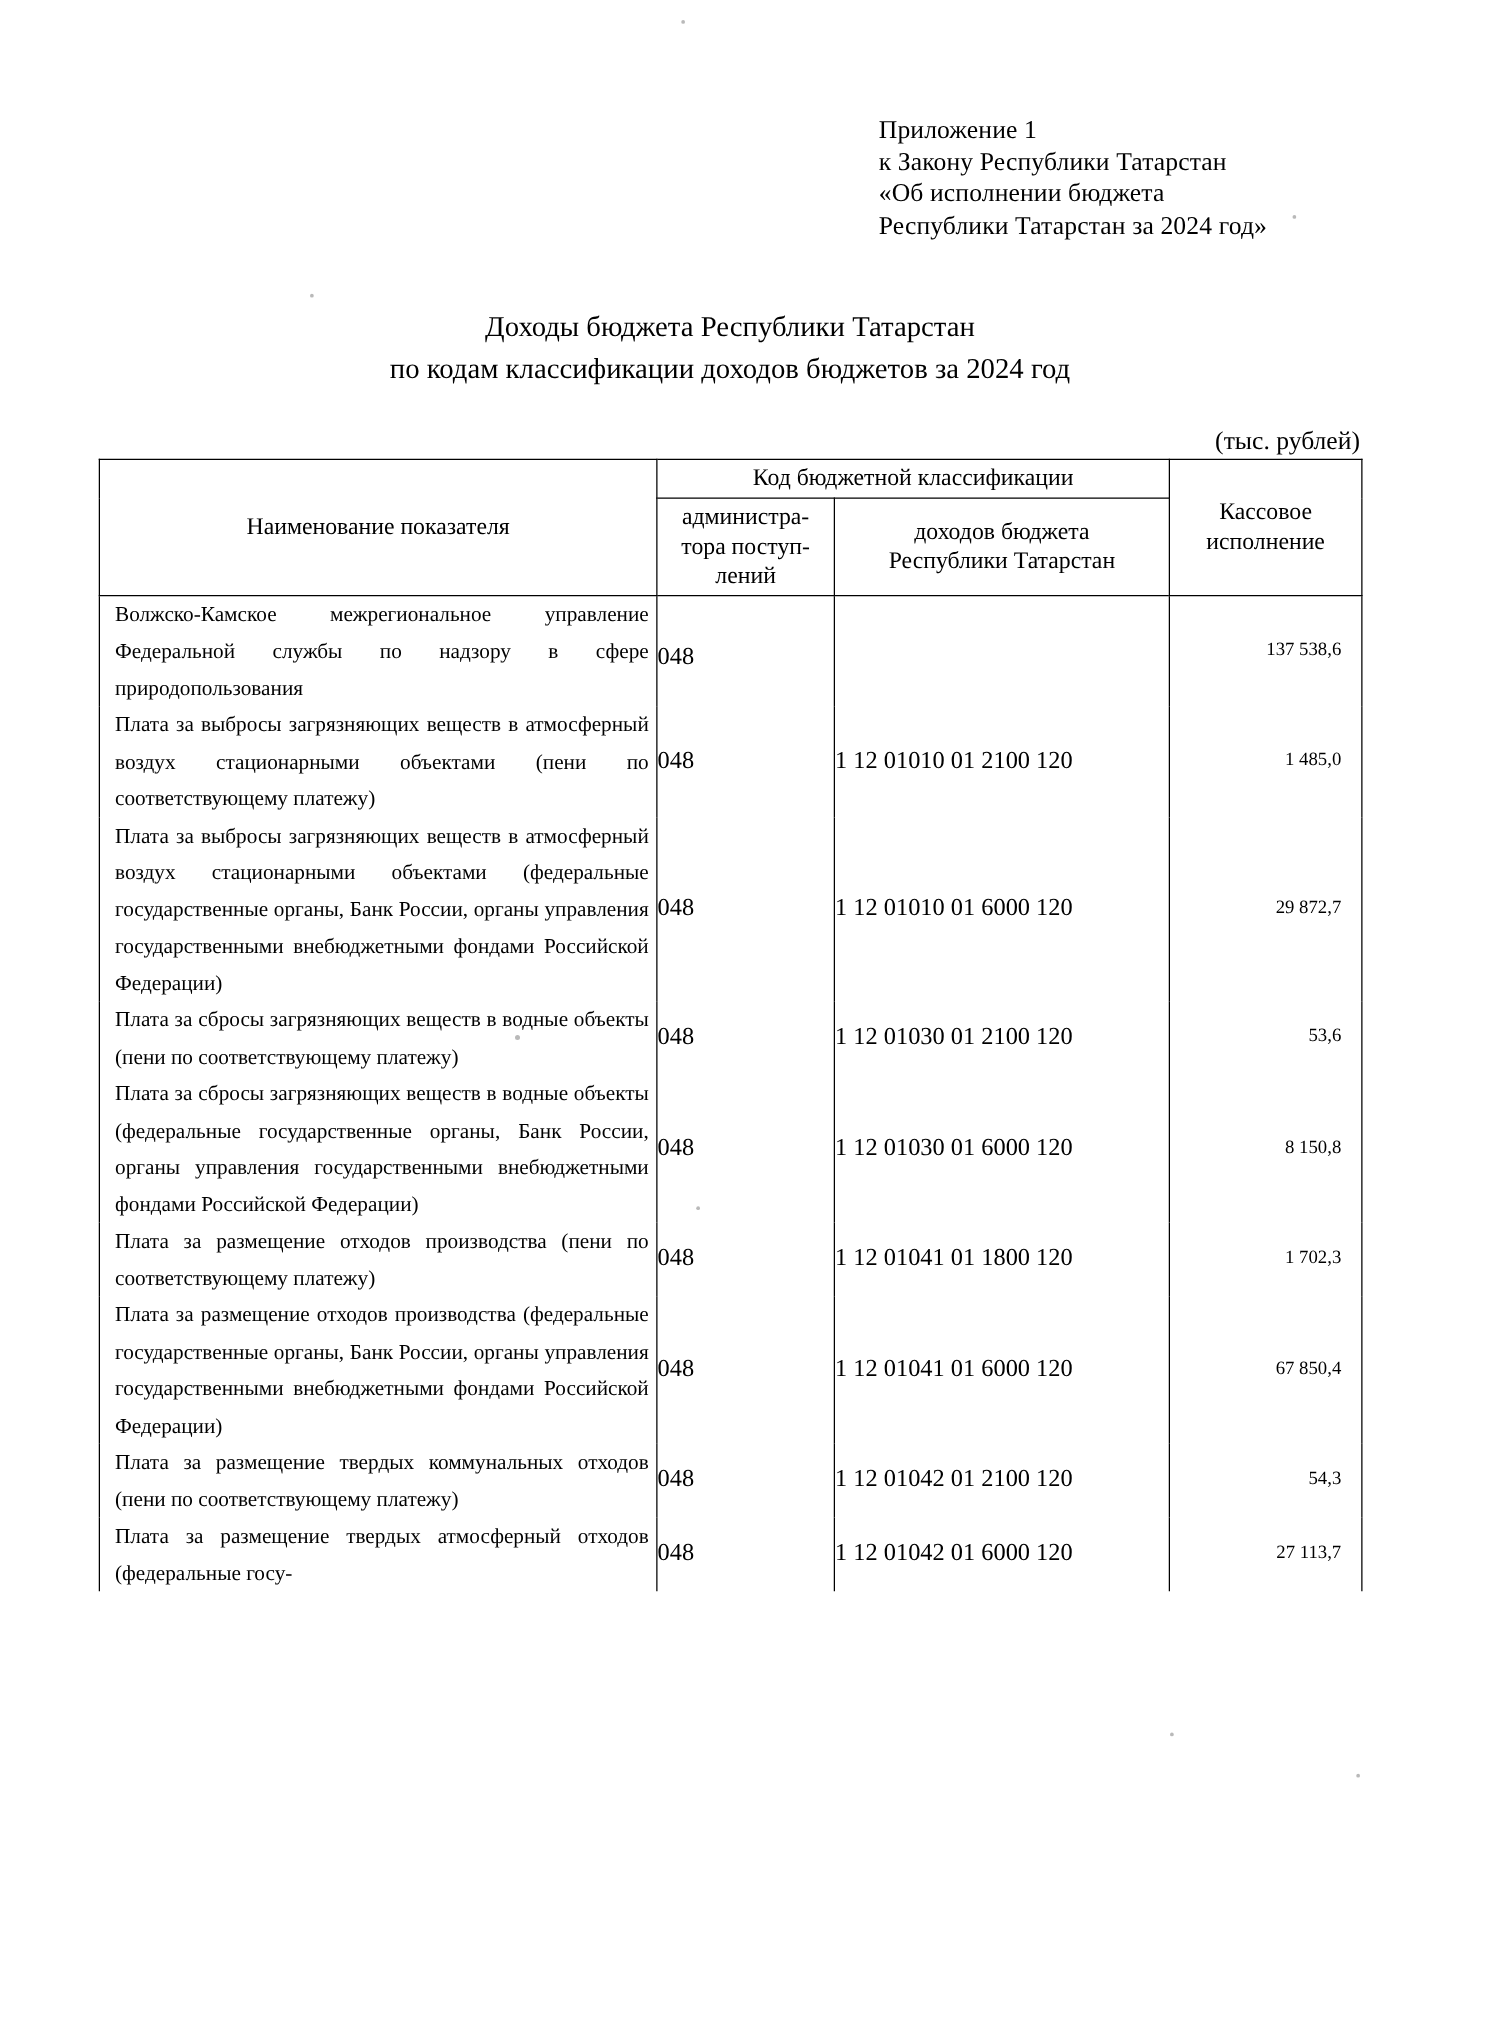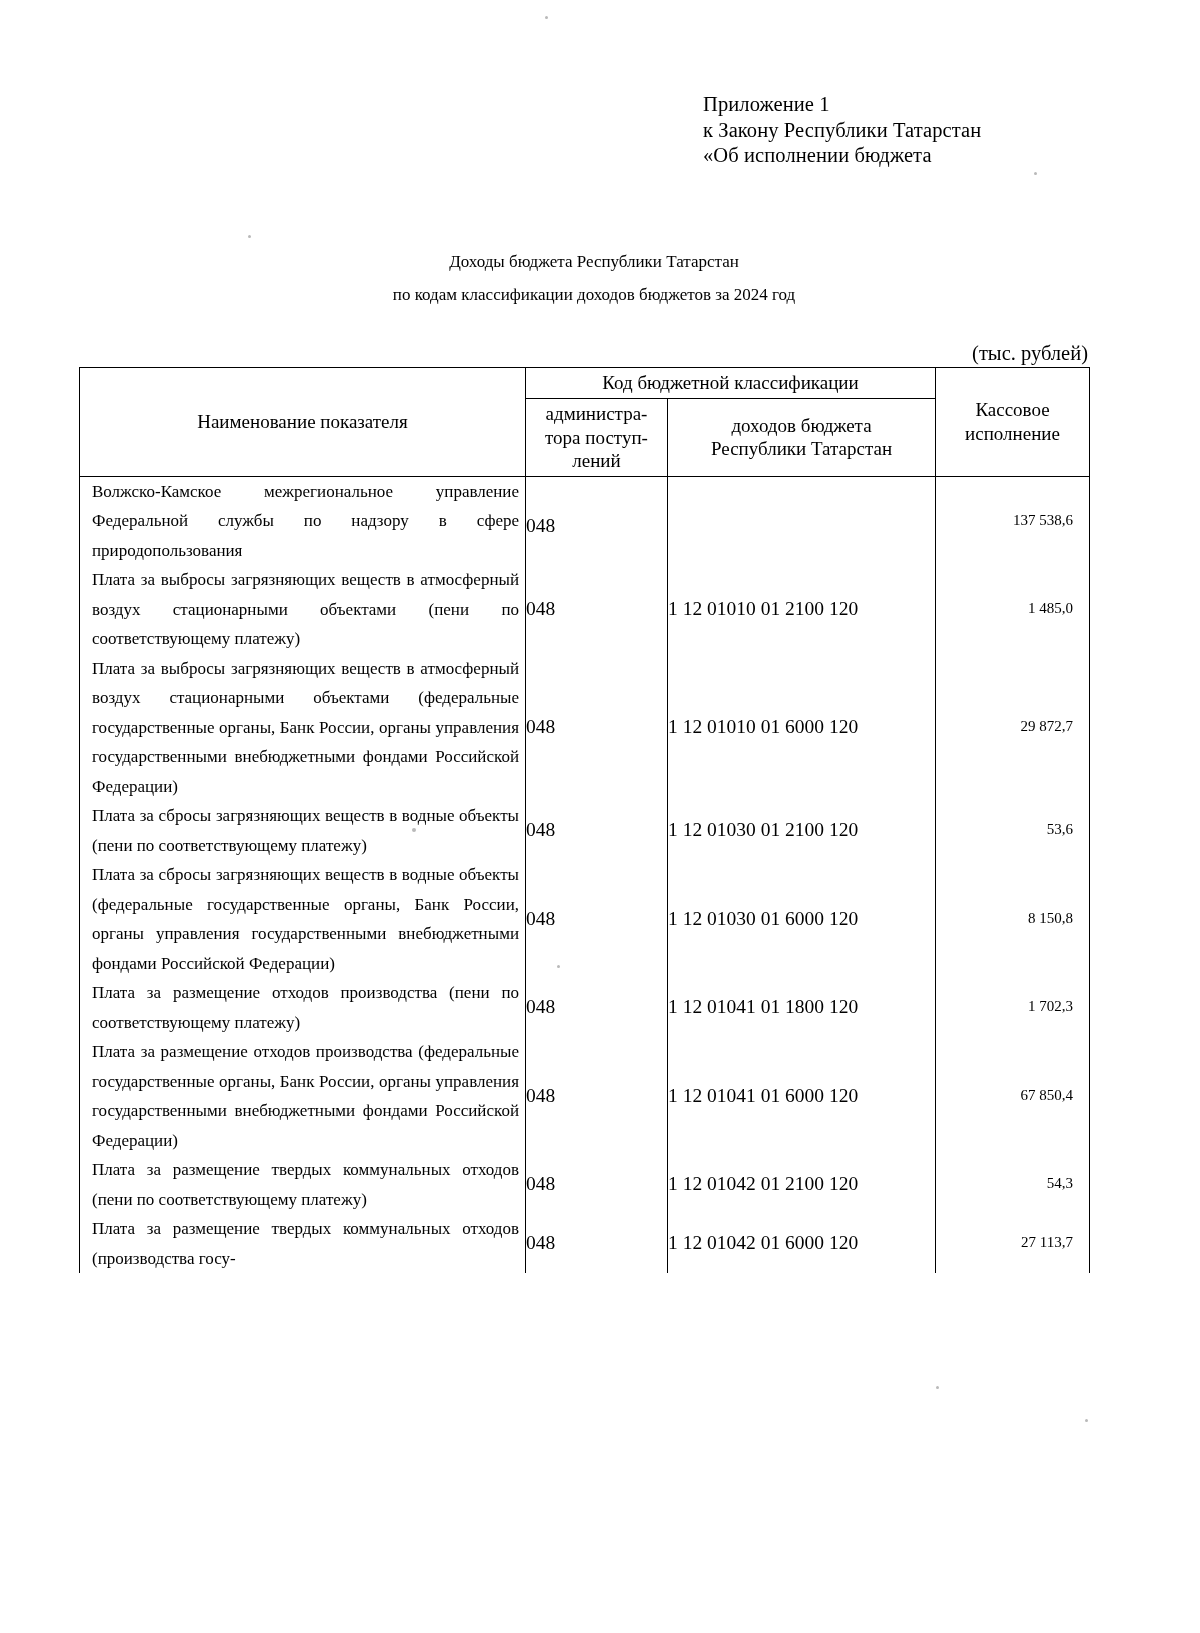--- a/index.html
+++ b/index.html
@@ -33,25 +33,25 @@
     line-height: 25.5px;
     letter-spacing: 0.1px;
   }
   .appendix-block div {
     white-space: nowrap;
   }
 
   
   .doc-title {
     position: absolute;
-    left: 14px;
+    left: 4px;
     top: 245px;
     width: 1160px;
     text-align: center;
-    font-size: 17px;
+    font-size: 23px;
     line-height: 33px;
   }
   .doc-title .t-line {
     white-space: nowrap;
   }
 
   
   .units-note {
     position: absolute;
     right: 112px;
@@ -156,20 +156,21 @@
   <div class="speck" style="left:248px;top:235px;width:3px;height:3px;"></div>
   <div class="speck" style="left:412px;top:828px;width:4px;height:4px;"></div>
   <div class="speck" style="left:557px;top:965px;width:3px;height:3px;"></div>
   <div class="speck" style="left:936px;top:1386px;width:3px;height:3px;"></div>
   <div class="speck" style="left:1085px;top:1419px;width:3px;height:3px;"></div>
 
   <div class="appendix-block">
     <div>Приложение 1</div>
     <div>к Закону Республики Татарстан</div>
     <div>«Об исполнении бюджета</div>
+    <div>Республики Татарстан за 2024 год»</div>
   </div>
 
   <div class="doc-title">
     <div class="t-line">Доходы бюджета Республики Татарстан</div>
     <div class="t-line">по кодам классификации доходов бюджетов за 2024 год</div>
   </div>
 
   <div class="units-note">(тыс. рублей)</div>
 
   <table class="budget-table">
@@ -243,21 +244,21 @@
           <td class="cell-income">1 12 01041 01 6000 120</td>
           <td class="cell-cash">67 850,4</td>
         </tr>
         <tr>
           <td class="cell-name">Плата за размещение твердых коммунальных отходов (пени по соответствующему платежу)</td>
           <td class="cell-admin">048</td>
           <td class="cell-income">1 12 01042 01 2100 120</td>
           <td class="cell-cash">54,3</td>
         </tr>
         <tr>
-          <td class="cell-name">Плата за размещение твердых коммунальных отходов (производства госу-</td>
+          <td class="cell-name">Плата за размещение твердых атмосферный отходов (федеральные госу-</td>
           <td class="cell-admin">048</td>
           <td class="cell-income">1 12 01042 01 6000 120</td>
           <td class="cell-cash">27 113,7</td>
         </tr>
       </tbody>
   </table>
 
 </div>
 
 </body></html>

